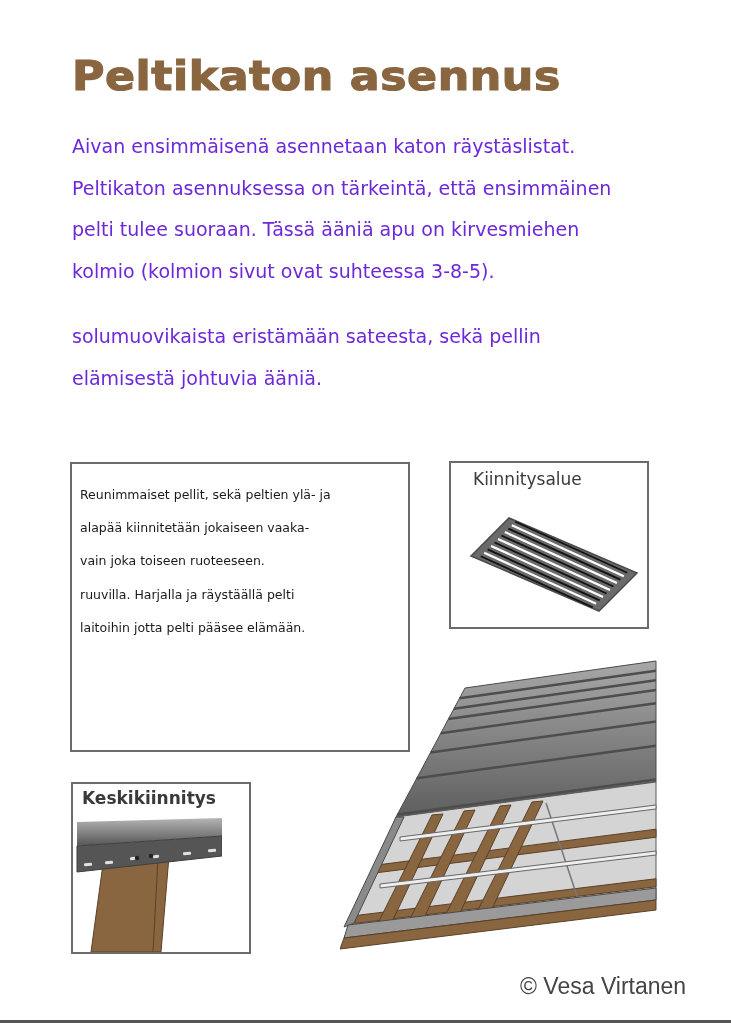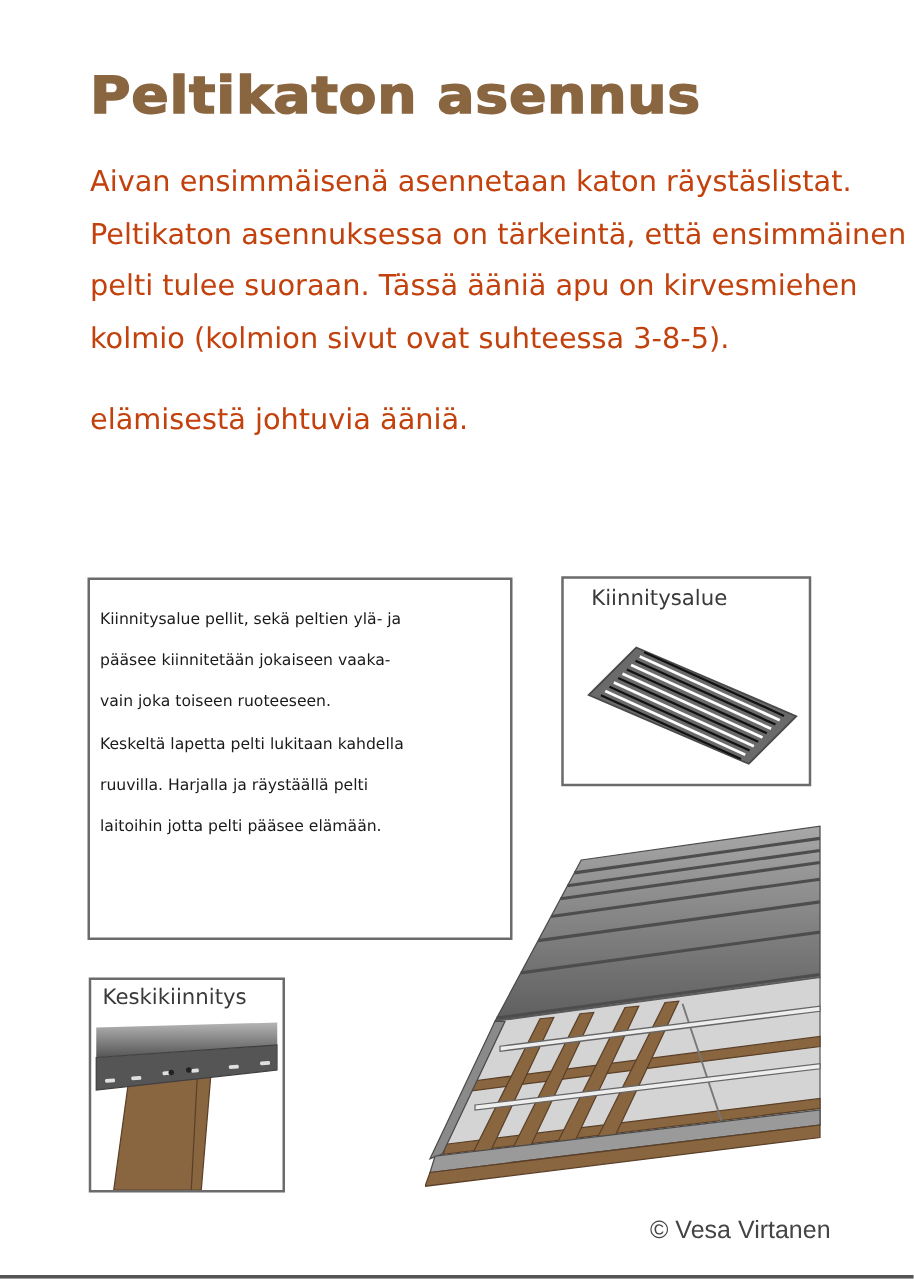--- a/index.html
+++ b/index.html
@@ -9,76 +9,76 @@
     }
     .title {
       position: absolute; left: 72px; top: 52px;
       font-family: "DejaVu Sans", sans-serif; font-weight: 900;
       font-size: 41px; letter-spacing: 0.5px; color: #8a6640;
       transform: scaleX(1.08); transform-origin: left center;
       -webkit-text-stroke: 1.2px #8a6640;
     }
     .para {
       position: absolute; left: 72px; width: 640px;
-      font-size: 23px; line-height: 41.5px; color: #c2410c;
+      font-size: 19px; line-height: 41.5px; color: #6d28d9;
     }
     .para p { margin: 0; white-space: nowrap; }
     #para1 { top: 126px; }
     #para2 { top: 316px; }
 
     .info-box {
       position: absolute; left: 70px; top: 462px; width: 340px; height: 290px;
       border: 2px solid #6b6b6b; box-sizing: border-box; background: #fff;
       padding: 14px 0 0 8px;
     }
     .info-box p { margin: 0; font-size: 12.5px; line-height: 33.2px; white-space: nowrap; color: #1a1a1a; }
 
     .fig-box {
       position: absolute; border: 2px solid #6b6b6b; box-sizing: border-box; background: #fff;
     }
     #fig-kiinnitysalue { left: 449px; top: 461px; width: 200px; height: 168px; }
-    #fig-keskikiinnitys { left: 71px; top: 782px; width: 157px; height: 172px; }
+    #fig-keskikiinnitys { left: 71px; top: 782px; width: 180px; height: 172px; font-weight: bold; }
     .fig-label {
       position: absolute; font-size: 17px; color: #3a3a3a; white-space: nowrap;
     }
     #fig-kiinnitysalue .fig-label { left: 22px; top: 6px; }
     #fig-keskikiinnitys .fig-label { left: 9px; top: 4px; }
     .fig-box svg { position: absolute; left: 0; top: 0; }
 
     #roof-illustration { position: absolute; left: 340px; top: 655px; }
 
     .copyright {
       position: absolute; left: 520px; top: 973px; font-family: "Liberation Sans", sans-serif;
-      font-size: 20px; color: #444; white-space: nowrap;
+      font-size: 23px; color: #444; white-space: nowrap;
     }
     .bottom-rule {
       position: absolute; left: 0; top: 1020px; width: 731px; height: 3px; background: #555;
     }
   </style>
 </head>
 <body>
 
 <div class="title">Peltikaton asennus</div>
 
 <div class="para" id="para1">
   <p>Aivan ensimmäisenä asennetaan katon räystäslistat.</p>
   <p>Peltikaton asennuksessa on tärkeintä, että ensimmäinen</p>
   <p>pelti tulee suoraan. Tässä ääniä apu on kirvesmiehen</p>
   <p>kolmio (kolmion sivut ovat suhteessa 3-8-5).</p>
 </div>
 
 <div class="para" id="para2">
+  <p>solumuovikaista eristämään sateesta, sekä pellin</p>
   <p>elämisestä johtuvia ääniä.</p>
 </div>
 
 <div class="info-box">
-  <p>Kiinnitysalue pellit, sekä peltien ylä- ja</p>
-  <p>pääsee kiinnitetään jokaiseen vaaka-</p>
+  <p>Reunimmaiset pellit, sekä peltien ylä- ja</p>
+  <p>alapää kiinnitetään jokaiseen vaaka-</p>
   <p>vain joka toiseen ruoteeseen.</p>
-  <p>Keskeltä lapetta pelti lukitaan kahdella</p>
   <p>ruuvilla. Harjalla ja räystäällä pelti</p>
   <p> laitoihin jotta pelti pääsee elämään.</p>
 </div>
 
 <div class="fig-box" id="fig-kiinnitysalue">
   <svg width="196" height="164" viewBox="0 0 196 164">
     <g transform="translate(20,55)">
       <polygon points="0,38 38,0 166,55 128,93" fill="#6a6a6a" stroke="#4a4a4a" stroke-width="1.5"></polygon>
       <g id="fa-stripes">
           <line x1="44.27272727272727" y1="3.7272727272727275" x2="156.27272727272728" y2="54.72727272727273" stroke="#111111" stroke-width="1.8"></line>

